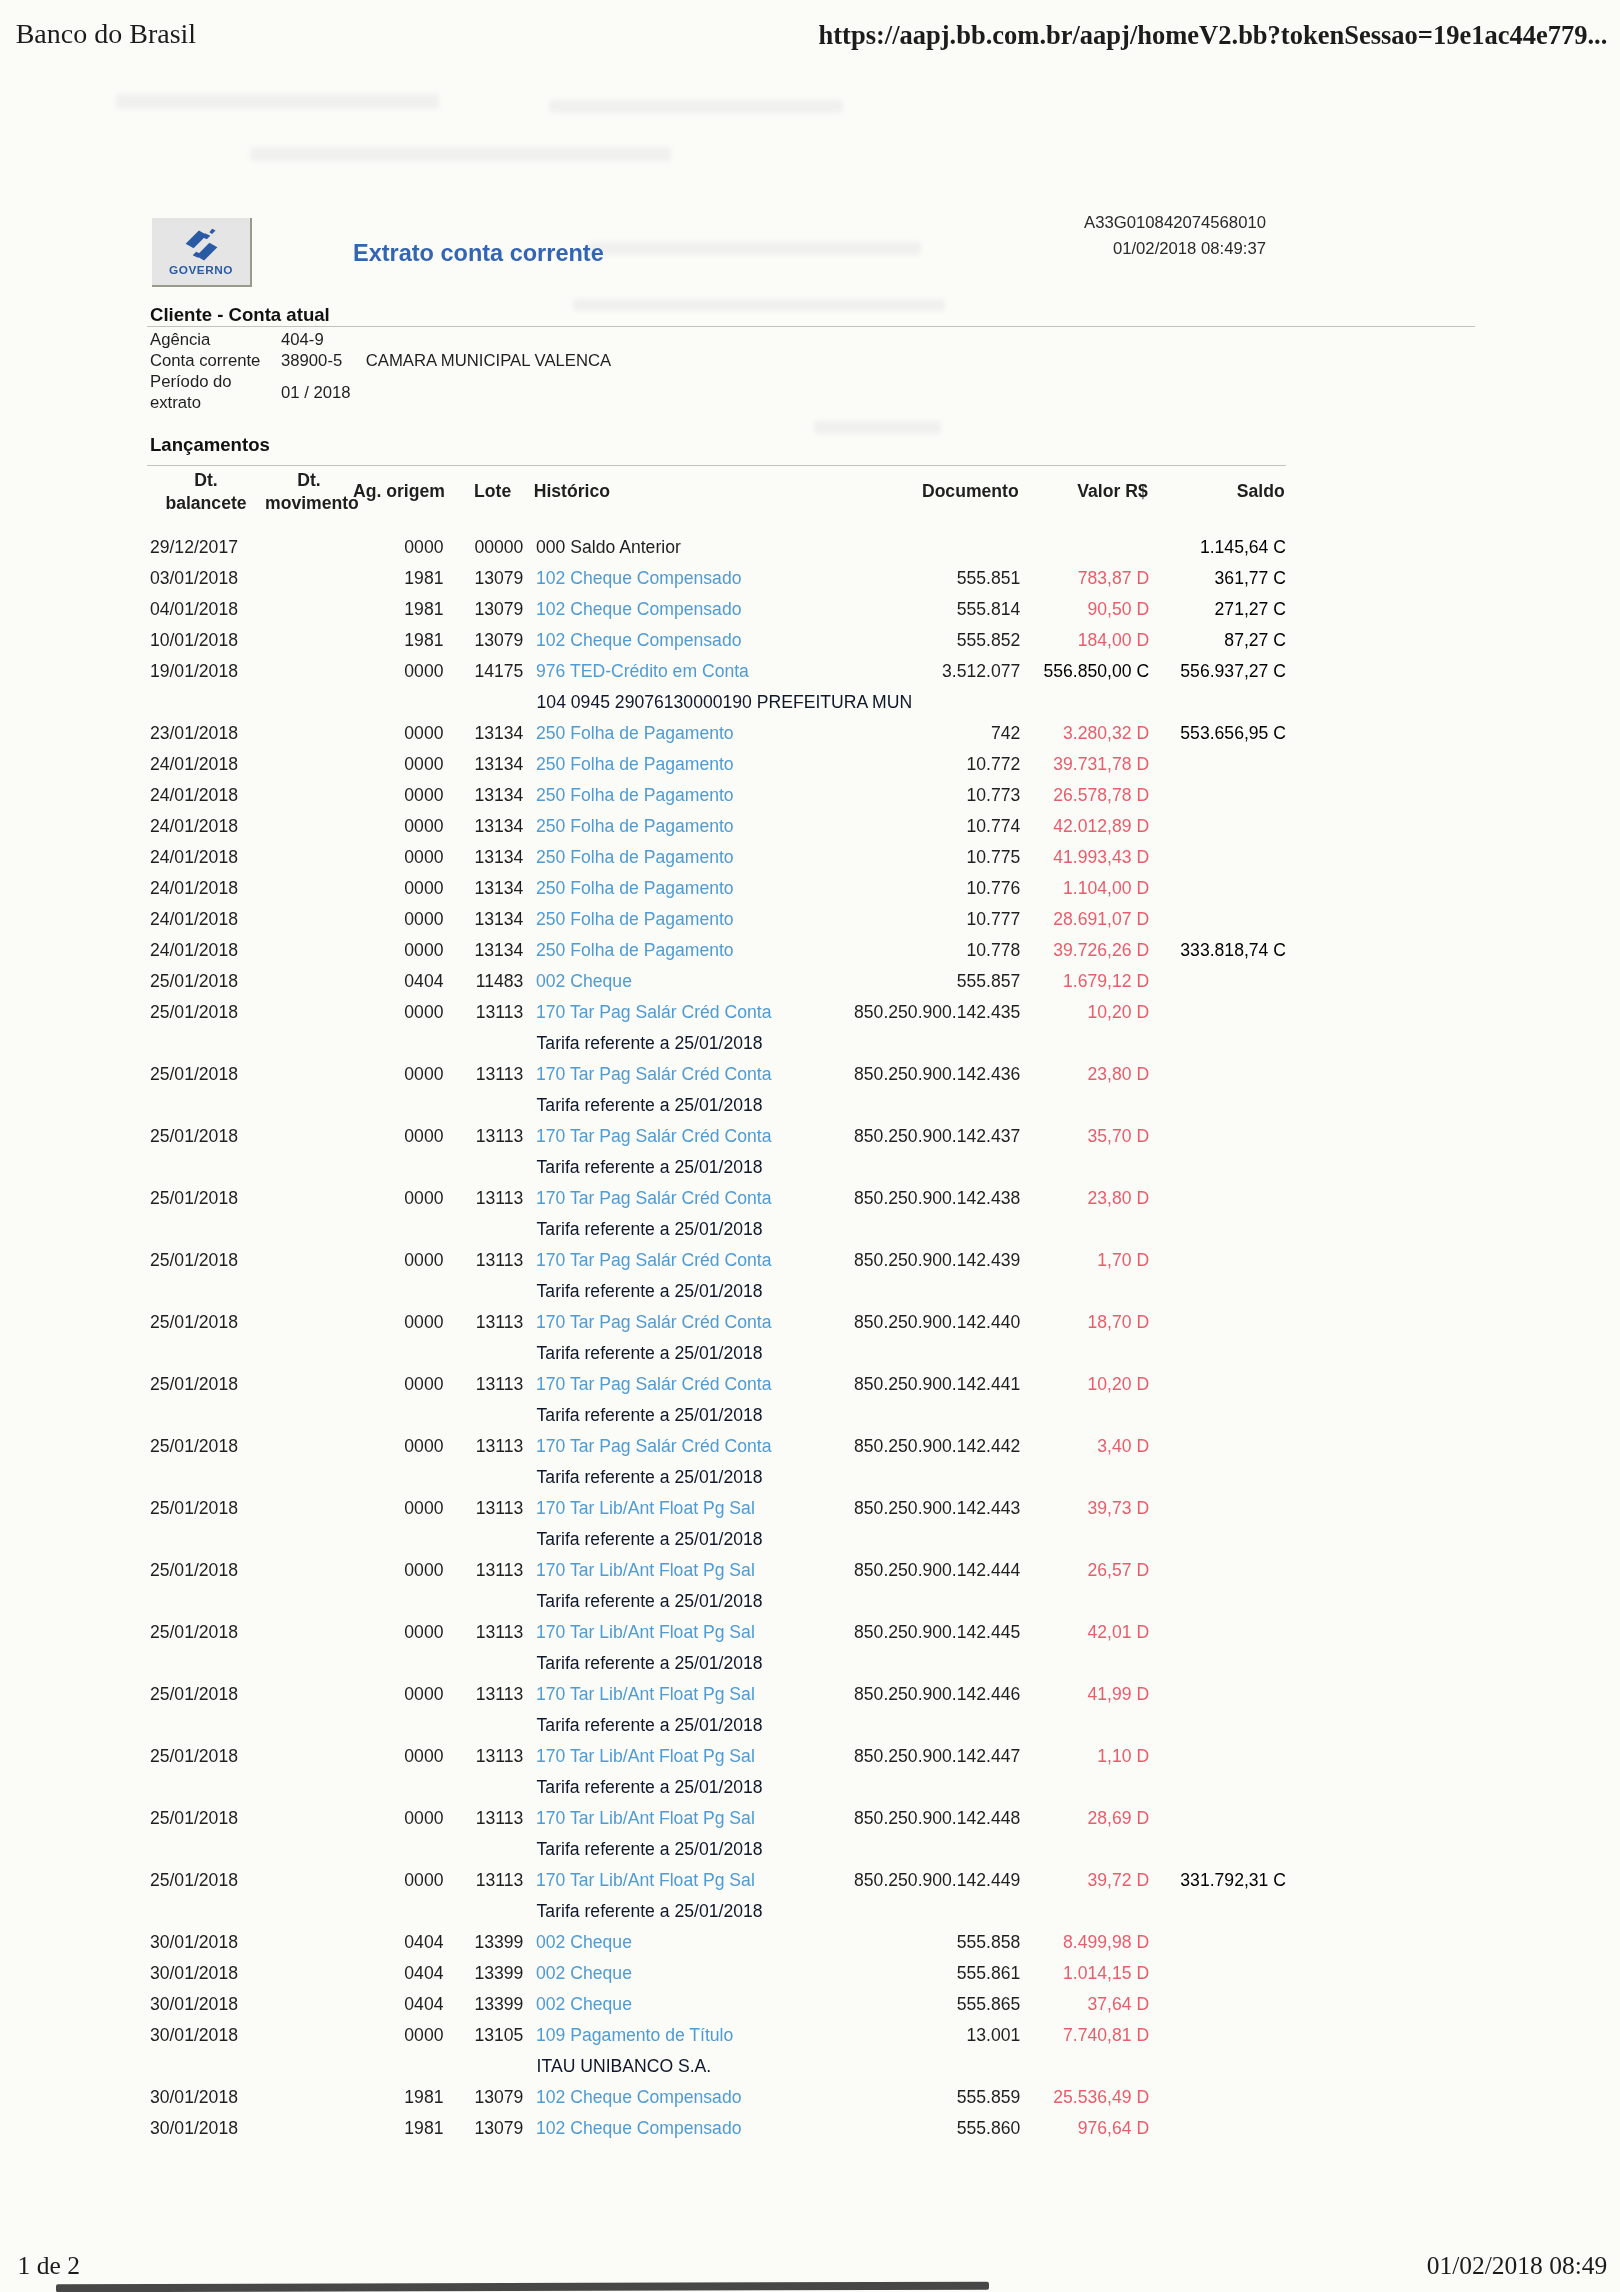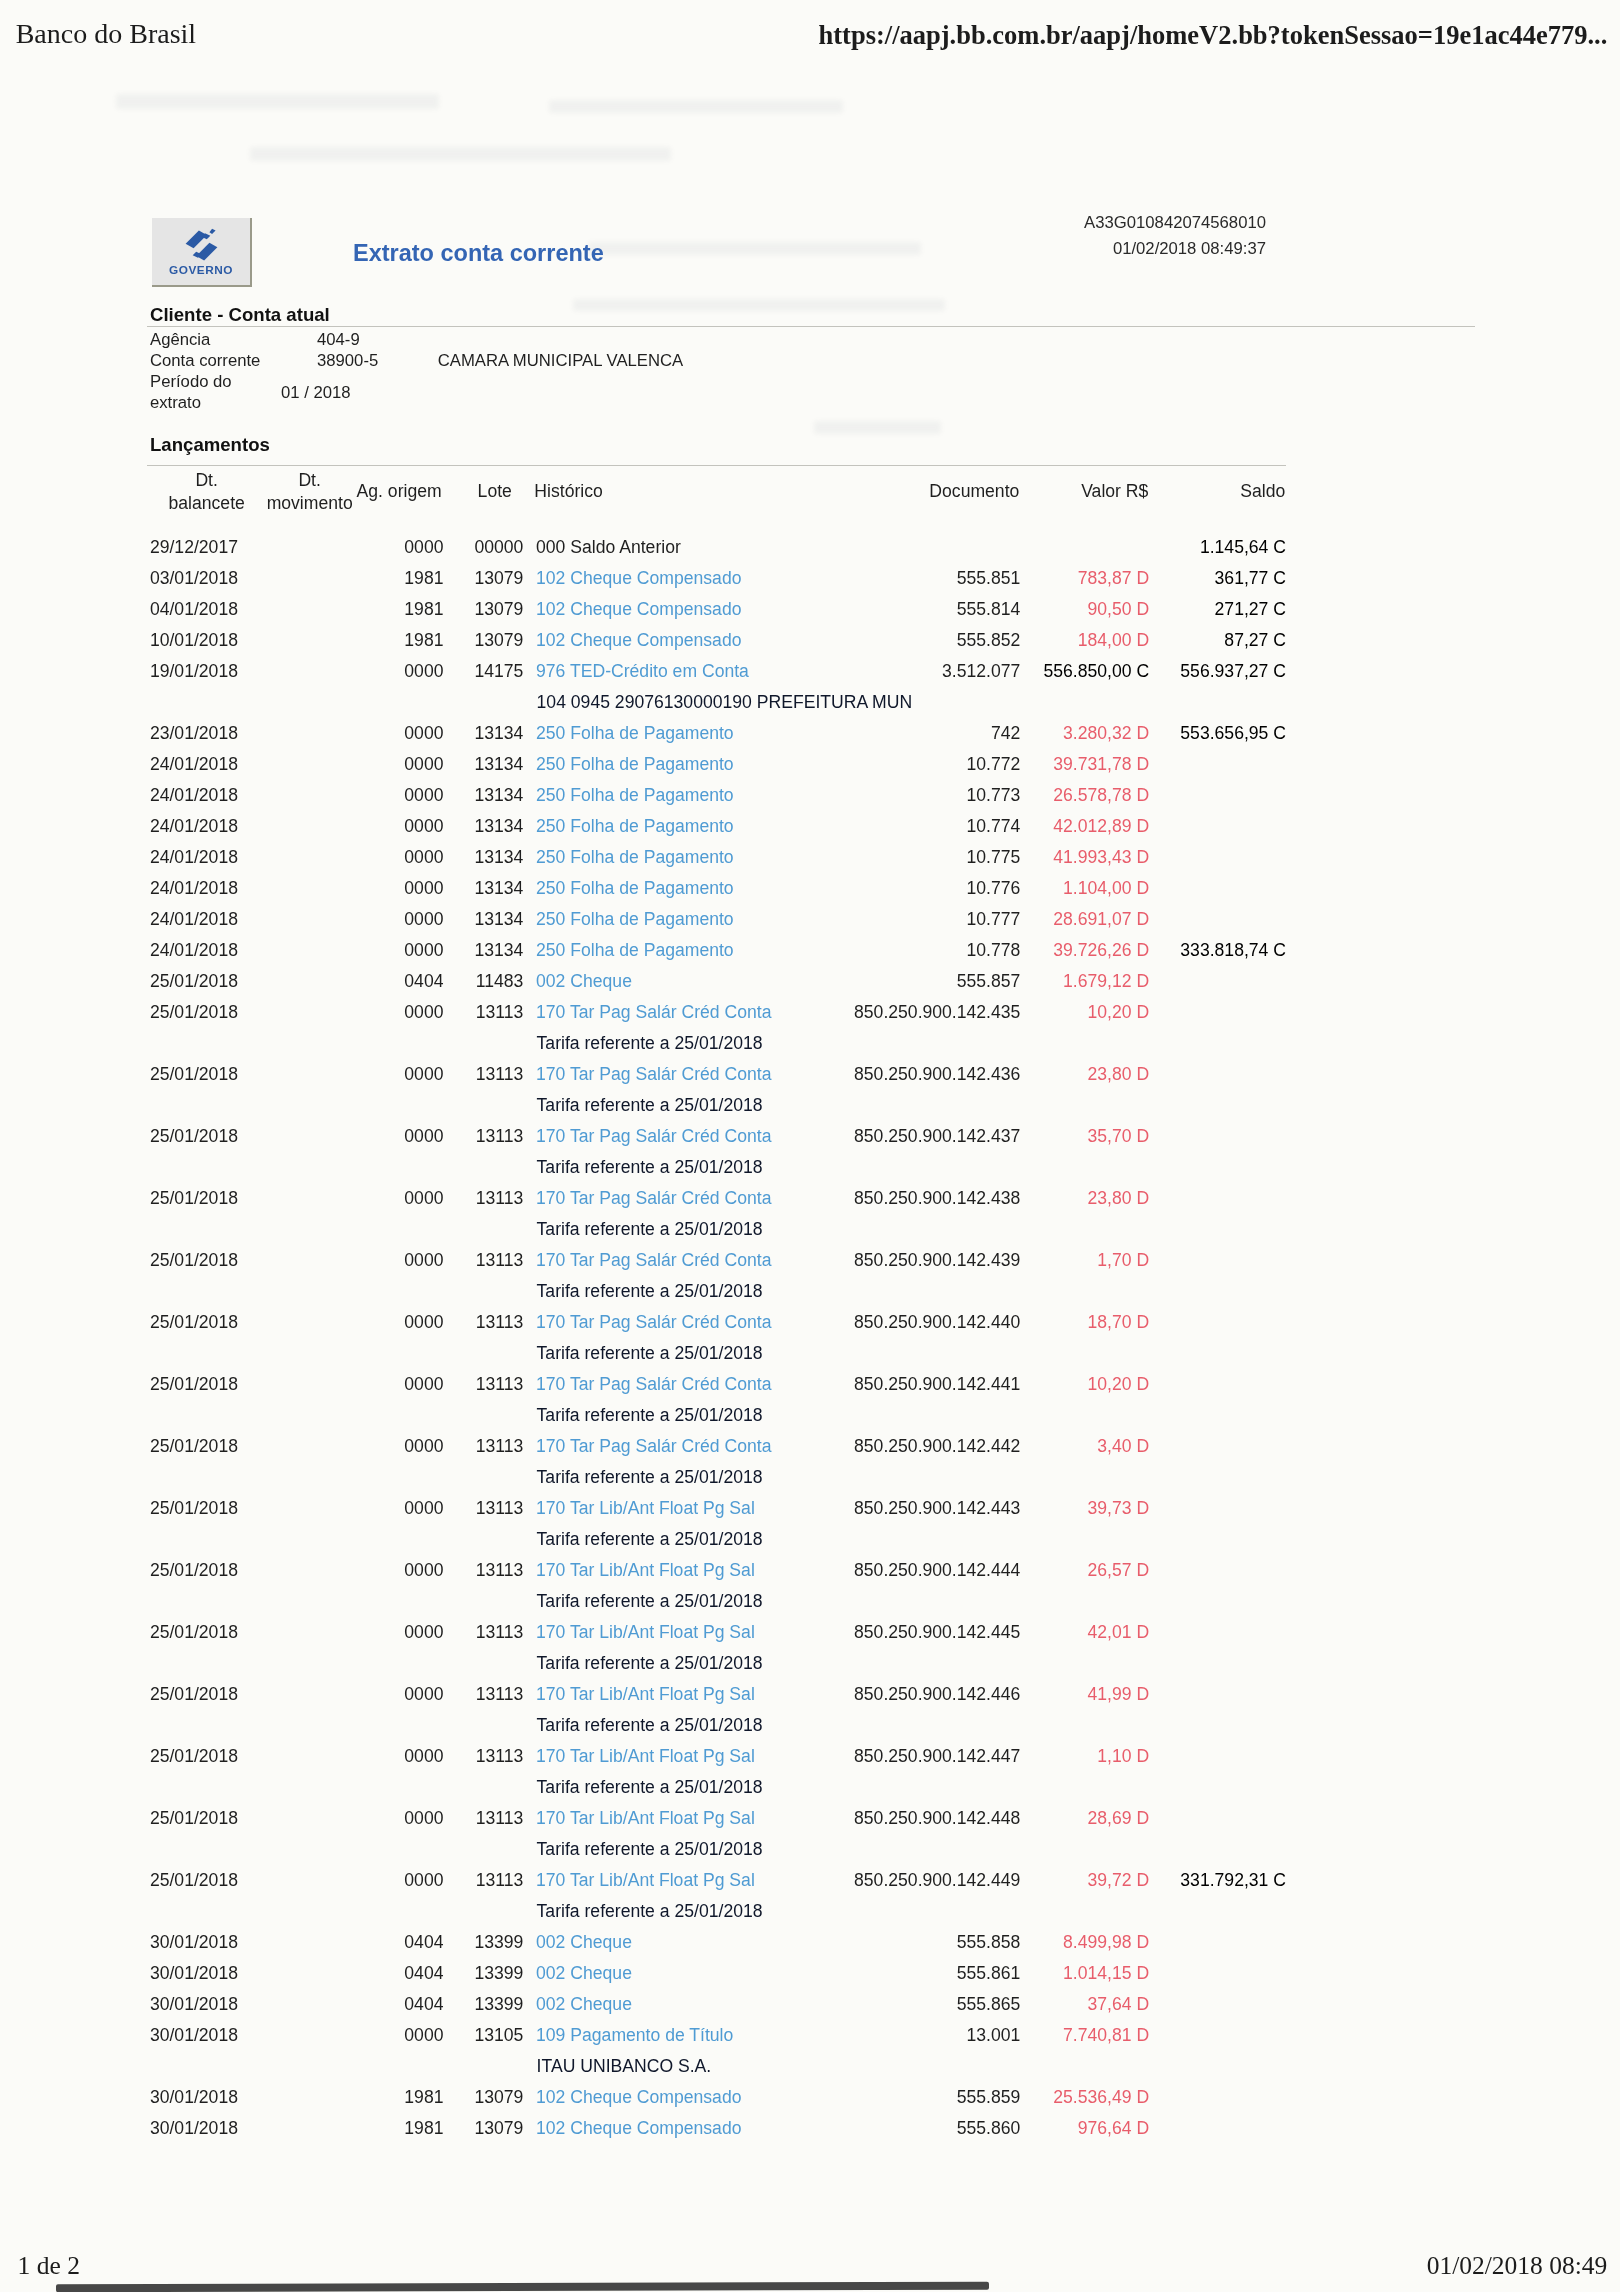--- a/index.html
+++ b/index.html
@@ -30,25 +30,25 @@
 
   .sec-title{position:absolute;left:150px;font-size:18.6px;font-weight:bold;color:#111;}
   .rule{position:absolute;left:147px;height:1px;background:#c3c3bd;}
 
   
   .client{position:absolute;left:150px;top:329px;width:686px;font-size:16.7px;}
   .client .f{display:flex;align-items:center;}
   .client .lbl{width:131px;line-height:20.6px;}
   .client .val{padding-left:0px;}
   .client .extra{padding-left:23.5px;}
-  .client .f1,.client .f2{height:21.6px;gap:36px;}
+  .client .f1,.client .f2{height:21.6px;}
   .client .f3{min-height:41px;}
 
   
-  .thead{position:absolute;left:147px;top:469px;width:1139px;display:flex;align-items:center;font-size:17.6px;font-weight:normal;line-height:22.5px;justify-content:center;}
+  .thead{position:absolute;left:147px;top:469px;width:1139px;display:flex;align-items:center;font-size:17.6px;font-weight:bold;line-height:22.5px;}
   .tbody{position:absolute;left:147px;top:532px;width:1139px;}
   .t-line{display:flex;align-items:center;height:31px;font-size:17.6px;}
   .c{white-space:nowrap;}
   .c.dt{width:118px;padding-left:2.9px;}
   .c.mov{width:88px;}
   .c.ag{width:88px;text-align:right;}
   .c.lote{width:80px;text-align:right;}
   .c.hist{width:299px;margin-left:12.7px;text-align:left;overflow:visible;}
   .c.doc{width:186px;text-align:right;}
   .c.valor{width:129px;text-align:right;}

